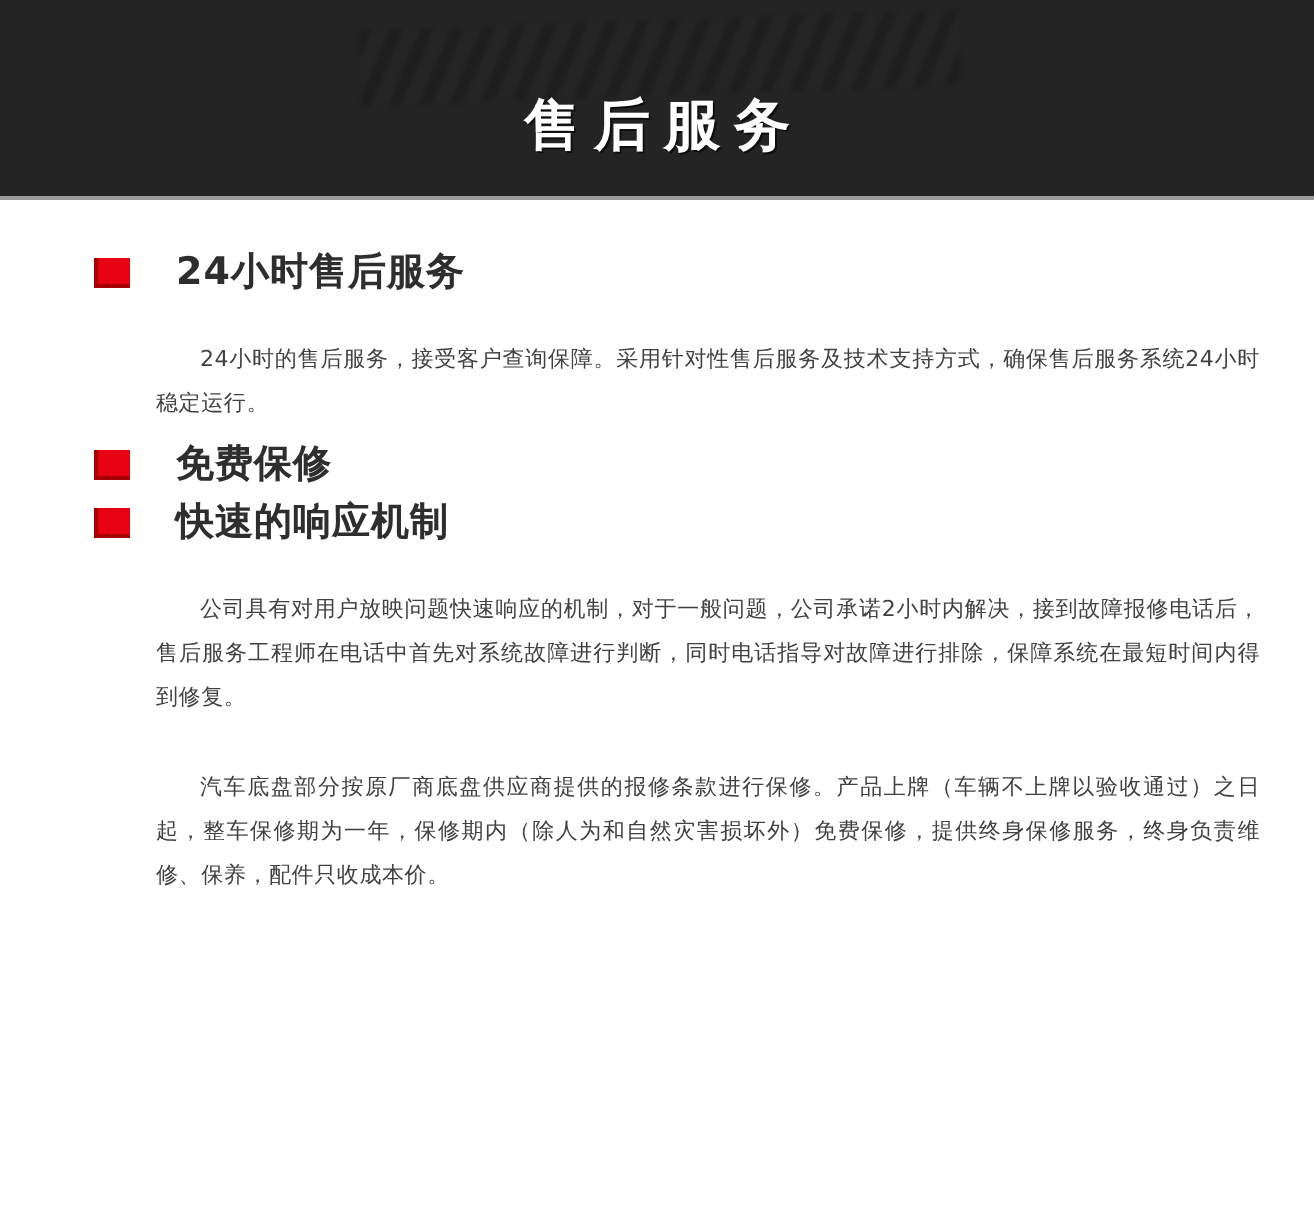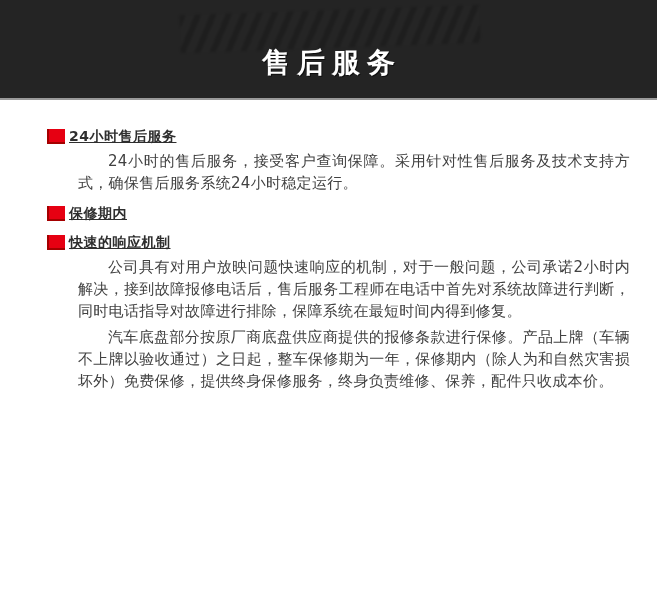--- a/index.html
+++ b/index.html
@@ -68,32 +68,31 @@
   .bullet {
     width: 18px;
     height: 15px;
     margin-top: 3px;
     background: #e60012;
     border-left: 2px solid #a50000;
     border-bottom: 2px solid #a50000;
     flex: 0 0 auto;
   }
   .heading-text {
-    margin-left: 4px;
-    font-size: 14px;
+    margin-left: 23px;
+    font-size: 19px;
     line-height: 20px;
     font-weight: bold;
     color: #2e2e2e;
     letter-spacing: 0.5px;
-    text-decoration: underline;
   }
   .para {
-    margin: 4px 27px 0 78px;
+    margin: 23px 27px 0 78px;
     text-indent: 2em;
-    font-size: 15px;
+    font-size: 11px;
     line-height: 22px;
     color: #414141;
     text-align: justify;
     letter-spacing: 0.3px;
   }
   .para + .para { margin-top: 0; }
 </style>
 </head>
 <body>
 
@@ -110,21 +109,21 @@
       <div class="heading-row">
         <span class="bullet"></span>
         <span class="heading-text">24小时售后服务</span>
       </div>
       <p class="para">24小时的售后服务，接受客户查询保障。采用针对性售后服务及技术支持方式，确保售后服务系统24小时稳定运行。</p>
     </div>
 
     <div class="section">
       <div class="heading-row">
         <span class="bullet"></span>
-        <span class="heading-text">保修期内</span>
+        <span class="heading-text">免费保修</span>
       </div>
     </div>
 
     <div class="section">
       <div class="heading-row">
         <span class="bullet"></span>
         <span class="heading-text">快速的响应机制</span>
       </div>
       <p class="para">公司具有对用户放映问题快速响应的机制，对于一般问题，公司承诺2小时内解决，接到故障报修电话后，售后服务工程师在电话中首先对系统故障进行判断，同时电话指导对故障进行排除，保障系统在最短时间内得到修复。</p>
     </div>

